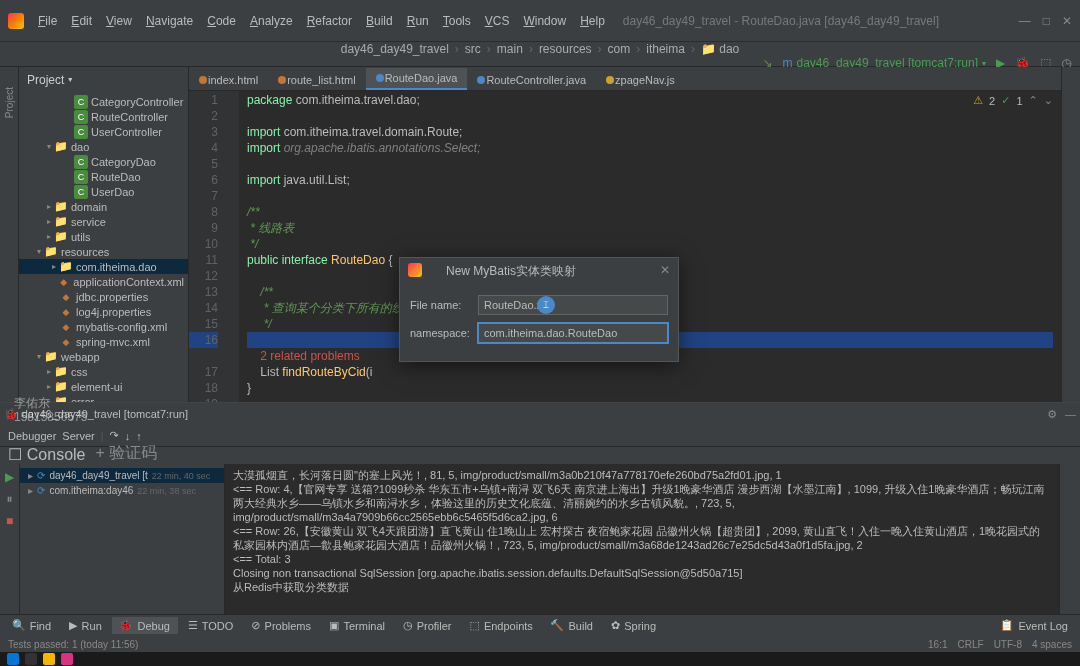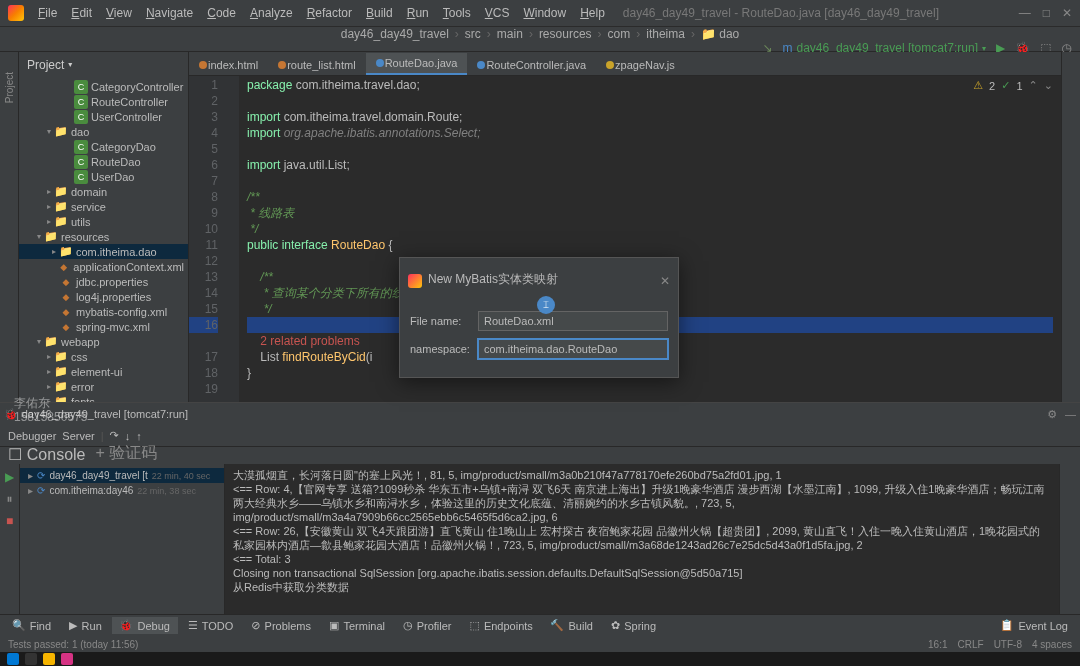--- a/index.html
+++ b/index.html
@@ -1,17 +1,17 @@
 <!DOCTYPE html>
 <html><head>
   <meta charset="utf-8">
   <style>
     * { margin: 0; padding: 0; box-sizing: border-box; font-family: "Segoe UI", sans-serif; }
     body { background: #2b2b2b; color: #bbb; width: 1080px; height: 666px; overflow: hidden; font-size: 12px; position: relative; }
-    .titlebar { height: 27px; background: #3c3f41; display: flex; align-items: center; padding: 0 8px; border-bottom: 1px solid #2b2b2b; }
+    .titlebar { height: 42px; background: #3c3f41; display: flex; align-items: center; padding: 0 8px; border-bottom: 1px solid #2b2b2b; }
     .titlebar .ij-icon { width: 16px; height: 16px; background: linear-gradient(135deg,#fe315d,#f77f00,#ffc60a); border-radius: 3px; margin-right: 8px; }
     .titlebar .menu { display: flex; gap: 2px; }
     .titlebar .menu span { padding: 2px 6px; cursor: pointer; }
     .titlebar .menu span u { text-decoration: underline; }
     .titlebar .title-text { margin-left: 12px; color: #787878; }
     .titlebar .win-controls { margin-left: auto; display: flex; gap: 12px; color: #888; }
     .nav-row { height: 25px; background: #3c3f41; display: flex; align-items: center; padding: 0 8px; border-bottom: 1px solid #282828; flex-direction: column; }
     .breadcrumb { display: flex; align-items: center; gap: 4px; color: #aaa; }
     .breadcrumb .sep { color: #666; margin: 0 2px; }
     .nav-right { margin-left: auto; display: flex; align-items: center; gap: 10px; }
@@ -48,21 +48,21 @@
     .kw { color: #86efac; }
     .com { color: #808080; font-style: italic; }
     .doc { color: #629755; font-style: italic; }
     .fn { color: #ffc66d; }
     .err { color: #c75450; }
     .editor-status { position: absolute; top: 3px; right: 8px; font-size: 11px; display: flex; gap: 6px; align-items: center; }
     .right-gutter { width: 19px; background: #3c3f41; border-left: 1px solid #282828; }
     
     
     .dialog { position: absolute; left: 399px; top: 257px; width: 280px; background: #3c3f41; border: 1px solid #555; box-shadow: 0 4px 20px rgba(0,0,0,0.5); z-index: 100; }
-    .dialog-title { padding: 13px 8px; display: flex; align-items: flex-end; gap: 6px; background: #3c3f41; color: #bbb; font-size: 12px; }
+    .dialog-title { padding: 5px 8px; display: flex; align-items: flex-start; gap: 24px; background: #3c3f41; color: #bbb; font-size: 12px; }
     .dialog-title .close { margin-left: auto; color: #888; cursor: pointer; }
     .dialog-body { padding: 10px; }
     .dialog-row { display: flex; align-items: center; gap: 8px; margin-bottom: 8px; }
     .dialog-row label { width: 60px; color: #bbb; font-size: 11px; }
     .dialog-row input { flex: 1; background: #45494a; border: 1px solid #646464; color: #bbb; padding: 3px 5px; font-size: 11px; }
     .dialog-row input.focused { border-color: #4a88c7; box-shadow: 0 0 0 1px #4a88c7; }
     .dialog-buttons { display: flex; justify-content: flex-end; gap: 6px; padding: 8px 12px 12px; }
     .dialog-buttons button { padding: 4px 20px; background: #4c5052; border: 1px solid #5e6060; color: #bbb; cursor: pointer; font-size: 11px; }
     .dialog-buttons button.primary { background: #365880; border-color: #4a708b; color: #eee; }
     .cursor-overlay { position: absolute; left: 537px; top: 296px; width: 18px; height: 18px; border-radius: 50%; background: #4a88c7; display: flex; align-items: center; justify-content: center; color: #fff; font-size: 10px; z-index: 101; }

